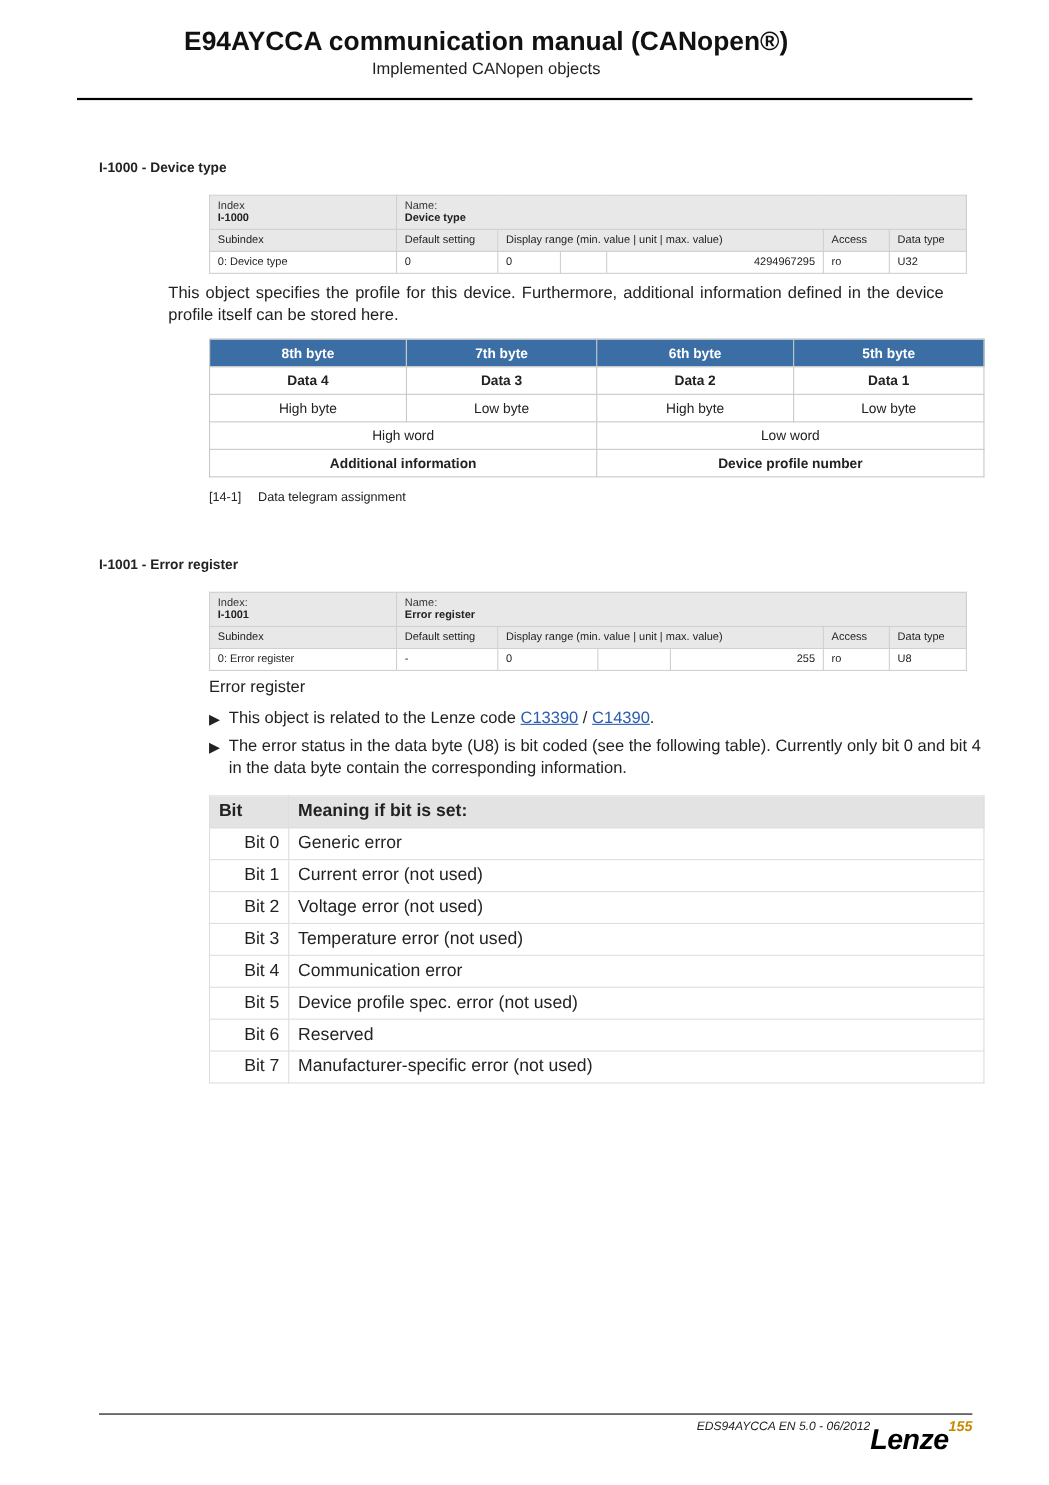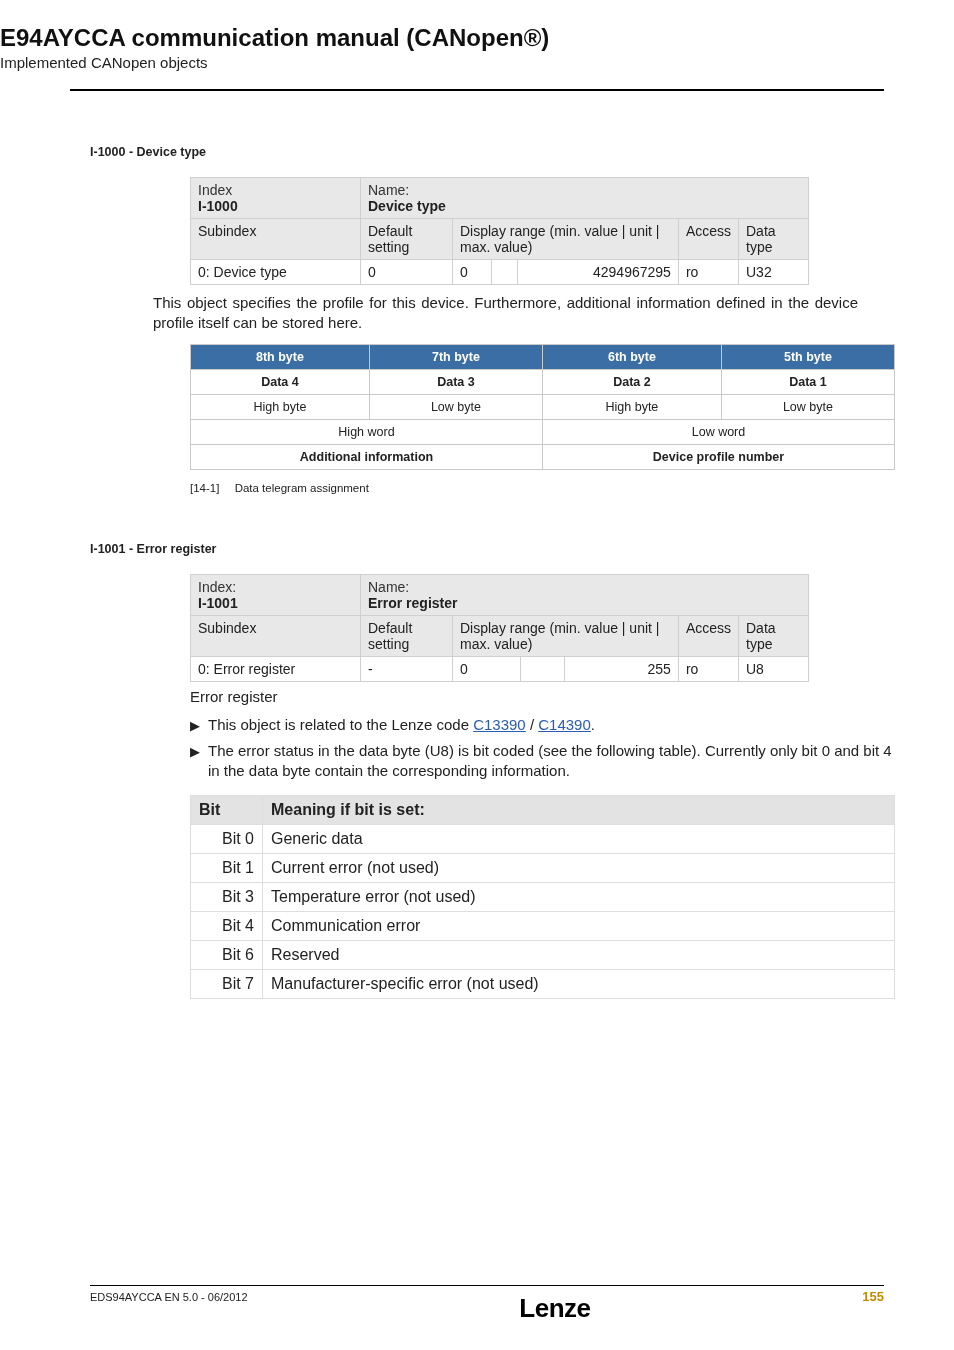--- a/index.html
+++ b/index.html
@@ -5,21 +5,21 @@
   * { box-sizing: border-box; margin: 0; padding: 0; }
   body {
     width: 954px;
     height: 1350px;
     font-family: "Segoe UI", Arial, sans-serif;
     color: #222;
     position: relative;
     background: #fff;
   }
   .header {
-    text-align: left;
+    text-align: center;
     padding: 24px 70px 8px 0;
   }
   .header h1 {
     font-size: 24px;
     font-weight: 700;
     color: #111;
   }
   .header .sub {
     font-size: 15px;
     color: #222;
@@ -36,22 +36,22 @@
   }
   .sec-title {
     font-size: 12.5px;
     font-weight: 700;
     color: #222;
     margin-bottom: 18px;
   }
   .obj-table {
     margin-left: 100px;
     border-collapse: collapse;
-    width: 619px;
-    font-size: 14px;
+    width: 689px;
+    font-size: 10px;
   }
   .obj-table td, .obj-table th {
     border: 1px solid #d0d0d0;
     padding: 4px 7px;
     text-align: left;
     vertical-align: top;
   }
   .obj-table .hdr-row td {
     background: #e8e8e8;
   }
@@ -115,24 +115,25 @@
     padding: 5px 8px;
     text-align: left;
   }
   .bit-table th { background:#e3e3e3; font-weight:700; }
   .bit-table td.bit { text-align:right; width:72px; }
   .footer {
     position: absolute;
     bottom: 26px;
     left: 0; right: 0;
     display: flex;
-    justify-content: space-between;
+    justify-content: flex-end;
     align-items: center;
     padding: 0 70px 0 90px;
     font-size: 11px;
+    font-style: italic;
   }
   .footer .logo {
     font-size: 26px;
     font-weight: 800;
     letter-spacing: -0.5px;
     color: #000;
     margin-top: 24px;
   }
   .footer .page {
     color: #c68a00;
@@ -280,33 +281,41 @@
   </div>
 
   <table class="bit-table">
     <tbody>
         <tr>
       <th style="width:72px">Bit</th>
       <th>Meaning if bit is set:</th>
     </tr>
     <tr>
           <td class="bit">Bit 0</td>
-          <td>Generic data</td>
+          <td>Generic error</td>
         </tr>
     <tr>
           <td class="bit">Bit 1</td>
           <td>Current error (not used)</td>
         </tr>
     <tr>
+          <td class="bit">Bit 2</td>
+          <td>Voltage error (not used)</td>
+        </tr>
+    <tr>
           <td class="bit">Bit 3</td>
           <td>Temperature error (not used)</td>
         </tr>
     <tr>
           <td class="bit">Bit 4</td>
           <td>Communication error</td>
+        </tr>
+    <tr>
+          <td class="bit">Bit 5</td>
+          <td>Device profile spec. error (not used)</td>
         </tr>
     <tr>
           <td class="bit">Bit 6</td>
           <td>Reserved</td>
         </tr>
     <tr>
           <td class="bit">Bit 7</td>
           <td>Manufacturer-specific error (not used)</td>
         </tr>
   </tbody>

